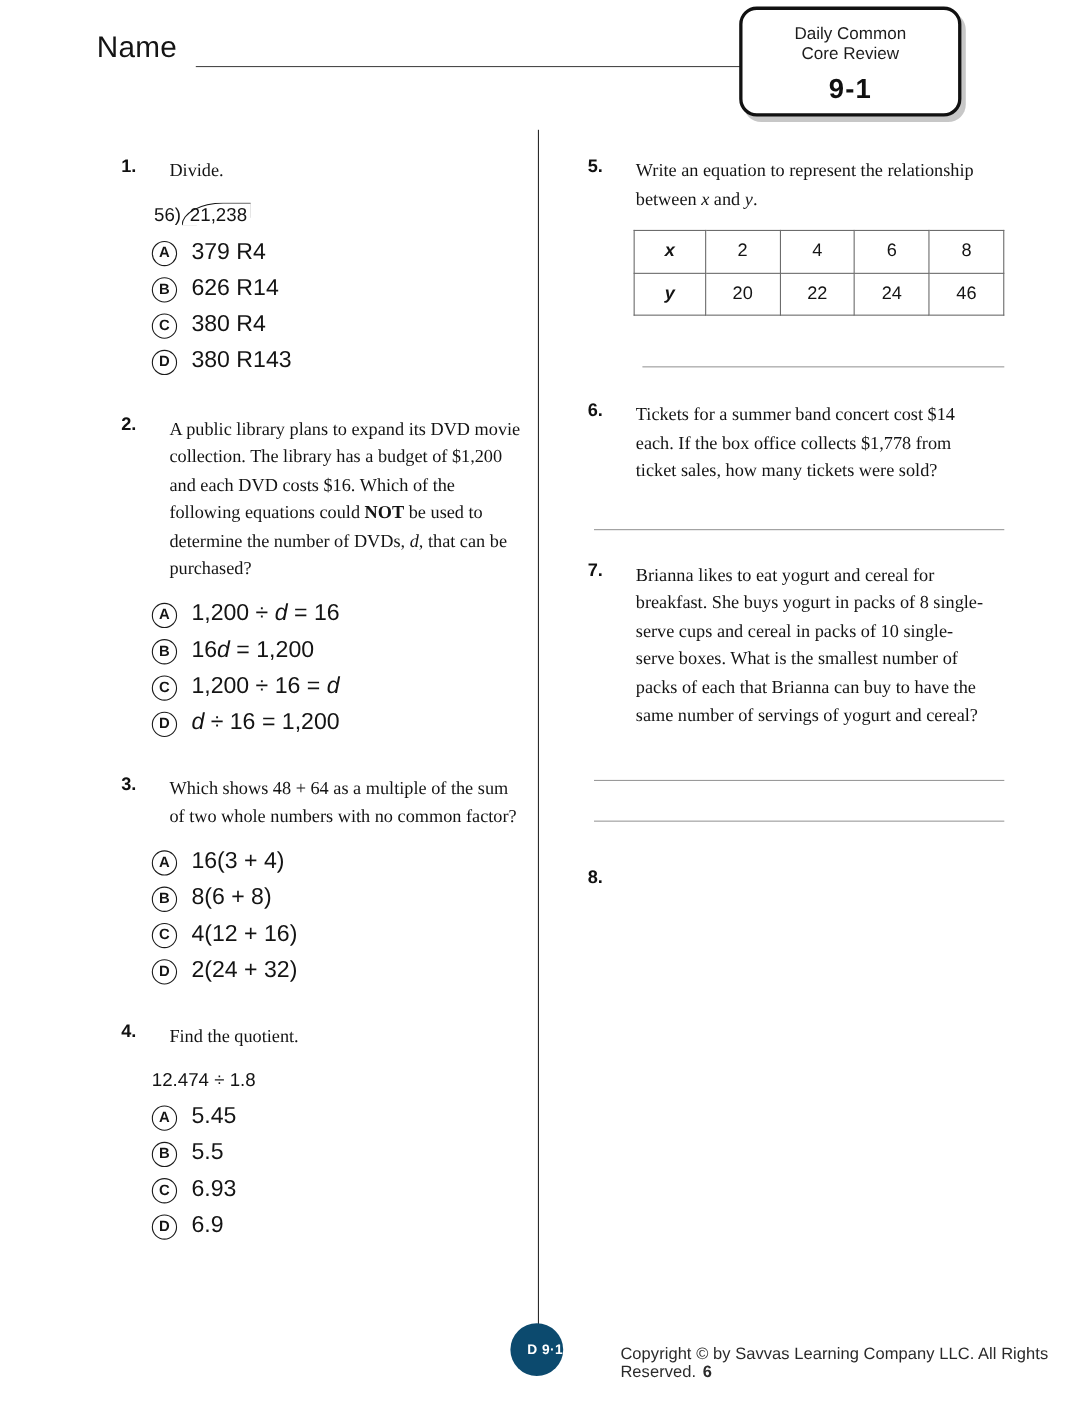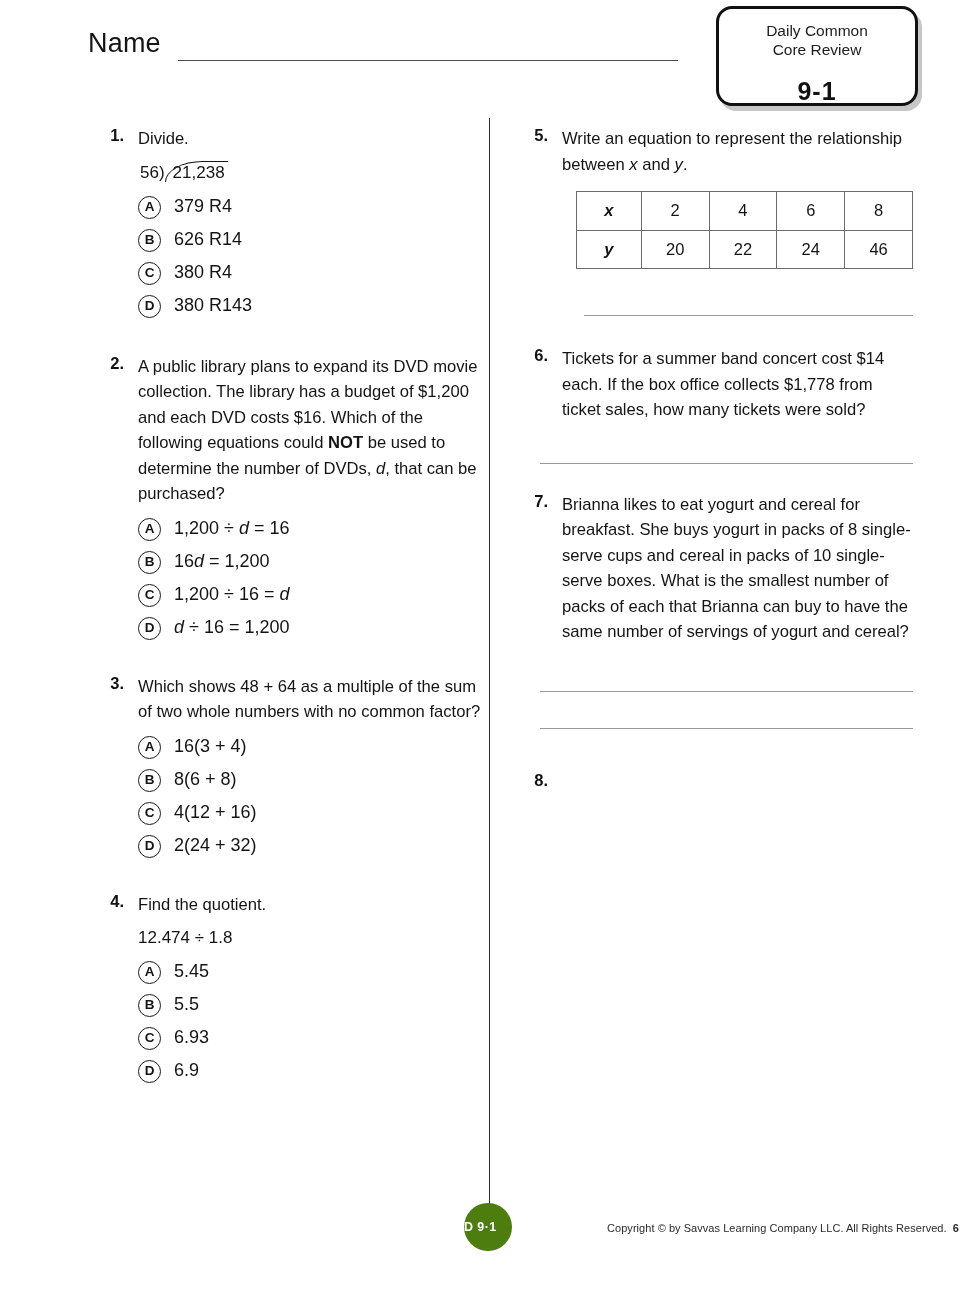--- a/index.html
+++ b/index.html
@@ -39,42 +39,42 @@
   .name-line {
     position: absolute;
     left: 90px;
     right: 0;
     top: 32px;
     border-bottom: 1.4px solid #4a4a4a;
   }
 
   .badge {
     position: absolute;
-    left: 716px;
+    left: 672px;
     top: 6px;
     width: 202px;
     height: 100px;
     border: 3px solid #111;
     border-radius: 16px;
     box-shadow: 4px 5px 0 rgba(0,0,0,0.22);
     background: #fff;
     text-align: center;
     box-sizing: border-box;
     padding-top: 12px;
   }
   .badge-line1, .badge-line2 {
     font-size: 15.5px;
     line-height: 19px;
     color: #1c1c1c;
   }
   .badge-code {
     font-size: 25px;
     font-weight: 700;
     letter-spacing: 1px;
-    margin-top: 18px;
+    margin-top: 8px;
     color: #111;
   }
 
   
   .divider {
     position: absolute;
     left: 489px;
     top: 118px;
     height: 1100px;
     border-left: 1.6px solid #2b2b2b;
@@ -102,21 +102,22 @@
     text-align: right;
     color: #111;
   }
   .q-body {
     margin-left: 44px;
     font-size: 16.6px;
     line-height: 25.5px;
     color: #141414;
   }
   .q-body .stem {
-    margin: 0;
+    margin: 16px;
+    font-family: Liberation Serif, serif;
   }
   .expr {
     margin-top: 9px;
     margin-bottom: 4px;
     font-size: 17px;
     line-height: 24px;
   }
   .longdiv {
     display: inline-block;
     position: relative;
@@ -147,21 +148,21 @@
     border-radius: 50%;
     font-size: 13.5px;
     line-height: 19px;
     text-align: center;
     font-weight: 600;
     margin-right: 13px;
     margin-top: 2px;
     color: #141414;
   }
   .choice-text {
-    font-size: 18px;
+    font-size: 21px;
     line-height: 24px;
   }
 
   
   .xy-table {
     margin-top: 14px;
     margin-left: 14px;
     border-collapse: collapse;
   }
   .xy-table td {
@@ -185,33 +186,33 @@
   }
 
   
   .footer-badge {
     position: absolute;
     left: 464px;
     top: 1203px;
     width: 48px;
     height: 48px;
     border-radius: 50%;
-    background: #4d7c0f;
+    background: #0c4a6e;
     color: #fff;
     font-size: 12.5px;
     font-weight: 700;
     letter-spacing: 0.4px;
-    text-align: left;
+    text-align: right;
     line-height: 48px;
   }
   .copyright {
     position: absolute;
-    left: 607px;
+    left: 564px;
     top: 1222px;
-    font-size: 11px;
+    font-size: 15px;
     color: #2a2a2a;
     letter-spacing: 0.05px;
   }
   .copyright .pg {
     font-weight: 700;
     margin-left: 6px;
   }
   i { font-style: italic; }
   b { font-weight: 700; }
 </style>

